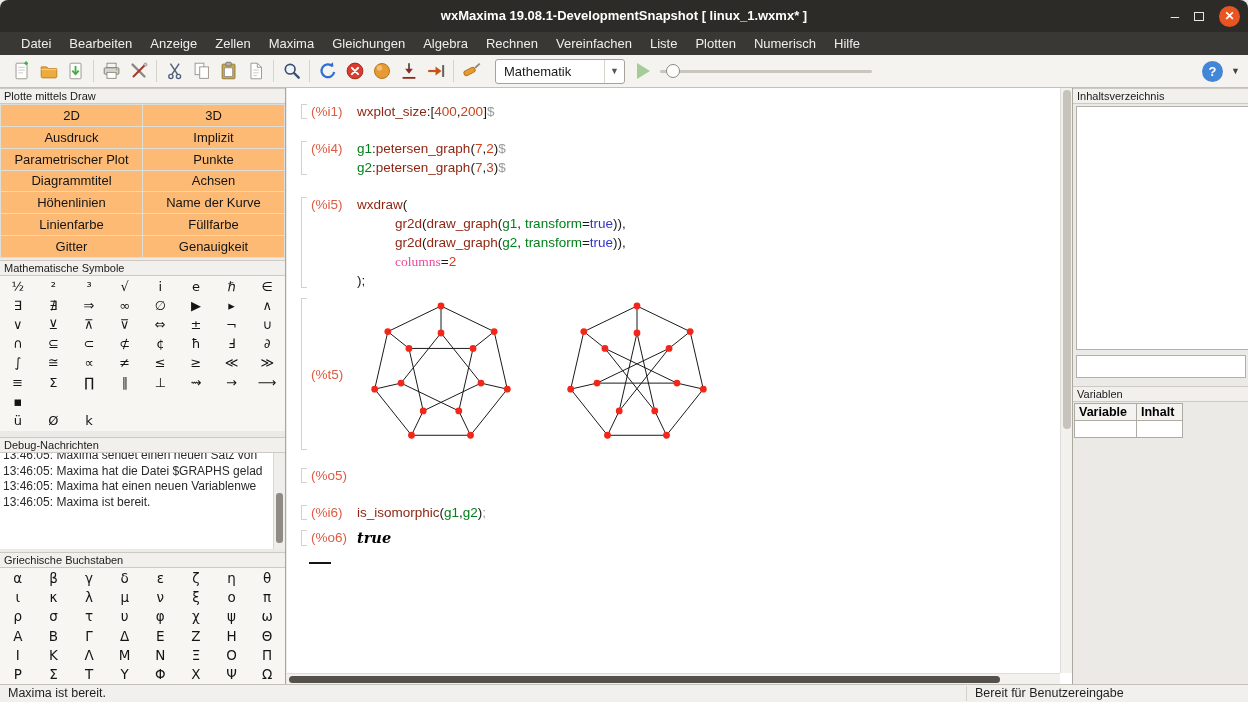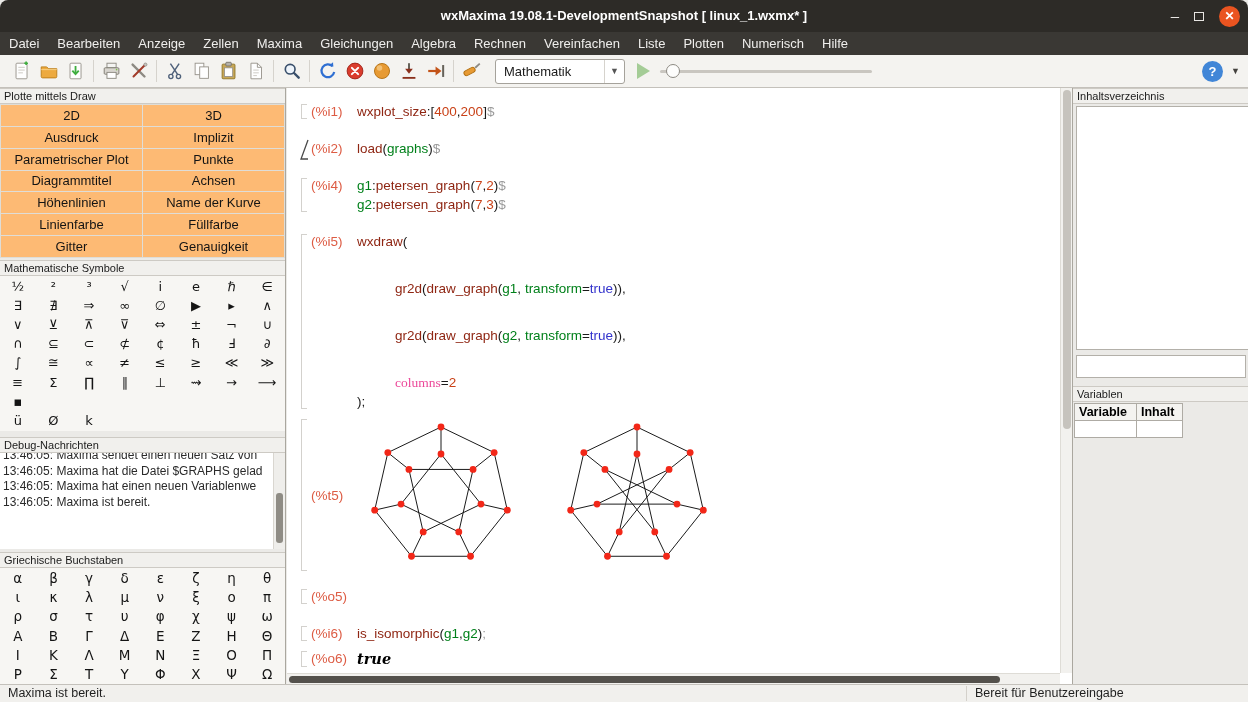--- a/index.html
+++ b/index.html
@@ -9,21 +9,21 @@
 
   
   .titlebar{position:absolute;left:0;top:0;right:0;height:32px;background:#2d2b27;border-radius:8px 8px 0 0;}
   .title{position:absolute;left:0;right:0;top:0;height:32px;line-height:32px;text-align:center;color:#fff;font-size:13px;font-weight:bold;}
   .win-controls{position:absolute;right:8px;top:0;height:32px;display:flex;align-items:center;gap:15px;}
   .win-min{color:#e8e6e3;font-size:15px;line-height:8px;}
   .win-max{width:10px;height:9px;border:1px solid #e8e6e3;display:inline-block;}
   .win-close{width:21px;height:21px;border-radius:50%;background:#ea5420;color:#fff;font-size:12px;font-weight:bold;text-align:center;line-height:20px;display:inline-block;}
 
   
-  .menubar{position:absolute;left:0;top:32px;right:0;height:23px;background:#3a3834;display:flex;align-items:center;padding-left:0;}
+  .menubar{position:absolute;left:0;top:32px;right:0;height:23px;background:#3a3834;display:flex;align-items:center;padding-left:12px;}
   .menu-item{color:#efeeec;font-size:13px;padding:0 9px;line-height:23px;}
 
   
   .toolbar{position:absolute;left:0;top:55px;right:0;height:33px;background:#f4f3f0;border-bottom:1px solid #c4c1bb;display:flex;align-items:center;padding:0 8px;}
   #toolbar-icons{display:flex;align-items:center;}
   .tb-btn{width:27px;height:27px;display:flex;align-items:center;justify-content:center;border-radius:3px;}
   .tb-sep{width:1px;height:22px;background:#d6d3cd;margin:0 4px;}
   .combo{display:flex;align-items:center;height:25px;width:130px;margin-left:10px;background:#fff;border:1px solid #a5a29b;border-radius:3px;font-size:13px;color:#1a1a1a;}
   .combo-value{flex:1;padding-left:8px;}
   .combo-arrow{width:20px;text-align:center;color:#555;font-size:9px;border-left:1px solid #d6d3cd;line-height:23px;}
@@ -60,21 +60,21 @@
   #cells{position:absolute;left:0;top:0;right:12px;bottom:11px;overflow:hidden;padding:8px 0 0 10px;border-radius:21px;}
   .cell{display:flex;align-items:flex-start;margin-top:18px;}
   .cell:first-child{margin-top:6px;}
   .bracket{width:14px;position:relative;align-self:stretch;flex:none;}
   .bracket::before{content:"";position:absolute;left:4px;top:2px;bottom:2px;width:5px;border:1px solid #d3d1cd;border-right:none;}
   .bracket.fold::before{display:none;}
   .bracket.fold svg{position:absolute;left:1px;top:0;}
   .cell-label{width:46px;flex:none;font-size:13.5px;line-height:19px;}
   .cell-body{flex:1;}
   .code-line{font-size:13.5px;line-height:19px;white-space:pre;}
-  .code-line.ind{padding-left:38px;margin-top:28px;}
+  .code-line.ind{padding-left:38px;}
   .cell.plot{margin-top:6px;align-items:center;justify-content:flex-end;}
   .cell-body.plots{display:flex;gap:36px;align-items:center;padding-left:4px;}
   .cell.labelonly{margin-top:14px;}
   .cell.result{margin-top:6px;}
   .tok-result{font-family:"DejaVu Serif",serif;font-style:italic;font-weight:bold;font-size:14.5px;}
   .cursor{width:22px;height:2px;background:#151515;margin:14px 0 0 12px;}
   .vscroll{position:absolute;right:0;top:0;bottom:11px;width:12px;background:#f2f1ee;border-left:1px solid #dedcd6;}
   .vthumb{position:absolute;left:2px;width:8px;top:2px;height:58%;background:#c6c3bd;border-radius:4px;}
   .hscroll{position:absolute;left:0;right:12px;bottom:0;height:11px;background:#f2f1ee;border-top:1px solid #dedcd6;}
   .hthumb{position:absolute;top:2px;height:7px;left:2px;width:92%;background:#54514c;border-radius:3.5px;}
@@ -422,31 +422,20 @@
       </div>
   </aside>
 
   <main class="main">
     <div id="cells">
         <div class="cell code">
           <div class="bracket"></div>
           <div class="cell-label" style="color: rgb(221, 92, 68);">(%i1)</div>
           <div class="cell-body">
             <div class="code-line"><span style="color: rgb(143, 38, 19);">wxplot_size</span><span style="color: rgb(26, 26, 26);">:[</span><span style="color: rgb(201, 65, 23);">400</span><span style="color: rgb(26, 26, 26);">,</span><span style="color: rgb(201, 65, 23);">200</span><span style="color: rgb(26, 26, 26);">]</span><span style="color: rgb(153, 153, 153);">$</span></div>
-          </div>
-        </div>
-        <div class="cell code">
-          <div class="bracket fold">
-            <svg width="12" height="21" viewBox="0 0 12 21">
-              <path d="M10 1 L3 20 L10 20" fill="none" stroke="#4a4a4a" stroke-width="1.3"></path>
-            </svg>
-          </div>
-          <div class="cell-label" style="color: rgb(221, 92, 68);">(%i2)</div>
-          <div class="cell-body">
-            <div class="code-line"><span style="color: rgb(143, 38, 19);">load</span><span style="color: rgb(26, 26, 26);">(</span><span style="color: rgb(0, 128, 26);">graphs</span><span style="color: rgb(26, 26, 26);">)</span><span style="color: rgb(153, 153, 153);">$</span></div>
           </div>
         </div>
         <div class="cell code">
           <div class="bracket"></div>
           <div class="cell-label" style="color: rgb(221, 92, 68);">(%i4)</div>
           <div class="cell-body">
             <div class="code-line"><span style="color: rgb(0, 128, 26);">g1</span><span style="color: rgb(26, 26, 26);">:</span><span style="color: rgb(143, 38, 19);">petersen_graph</span><span style="color: rgb(26, 26, 26);">(</span><span style="color: rgb(201, 65, 23);">7</span><span style="color: rgb(26, 26, 26);">,</span><span style="color: rgb(201, 65, 23);">2</span><span style="color: rgb(26, 26, 26);">)</span><span style="color: rgb(153, 153, 153);">$</span></div>
             <div class="code-line"><span style="color: rgb(0, 128, 26);">g2</span><span style="color: rgb(26, 26, 26);">:</span><span style="color: rgb(143, 38, 19);">petersen_graph</span><span style="color: rgb(26, 26, 26);">(</span><span style="color: rgb(201, 65, 23);">7</span><span style="color: rgb(26, 26, 26);">,</span><span style="color: rgb(201, 65, 23);">3</span><span style="color: rgb(26, 26, 26);">)</span><span style="color: rgb(153, 153, 153);">$</span></div>
           </div>
         </div>

